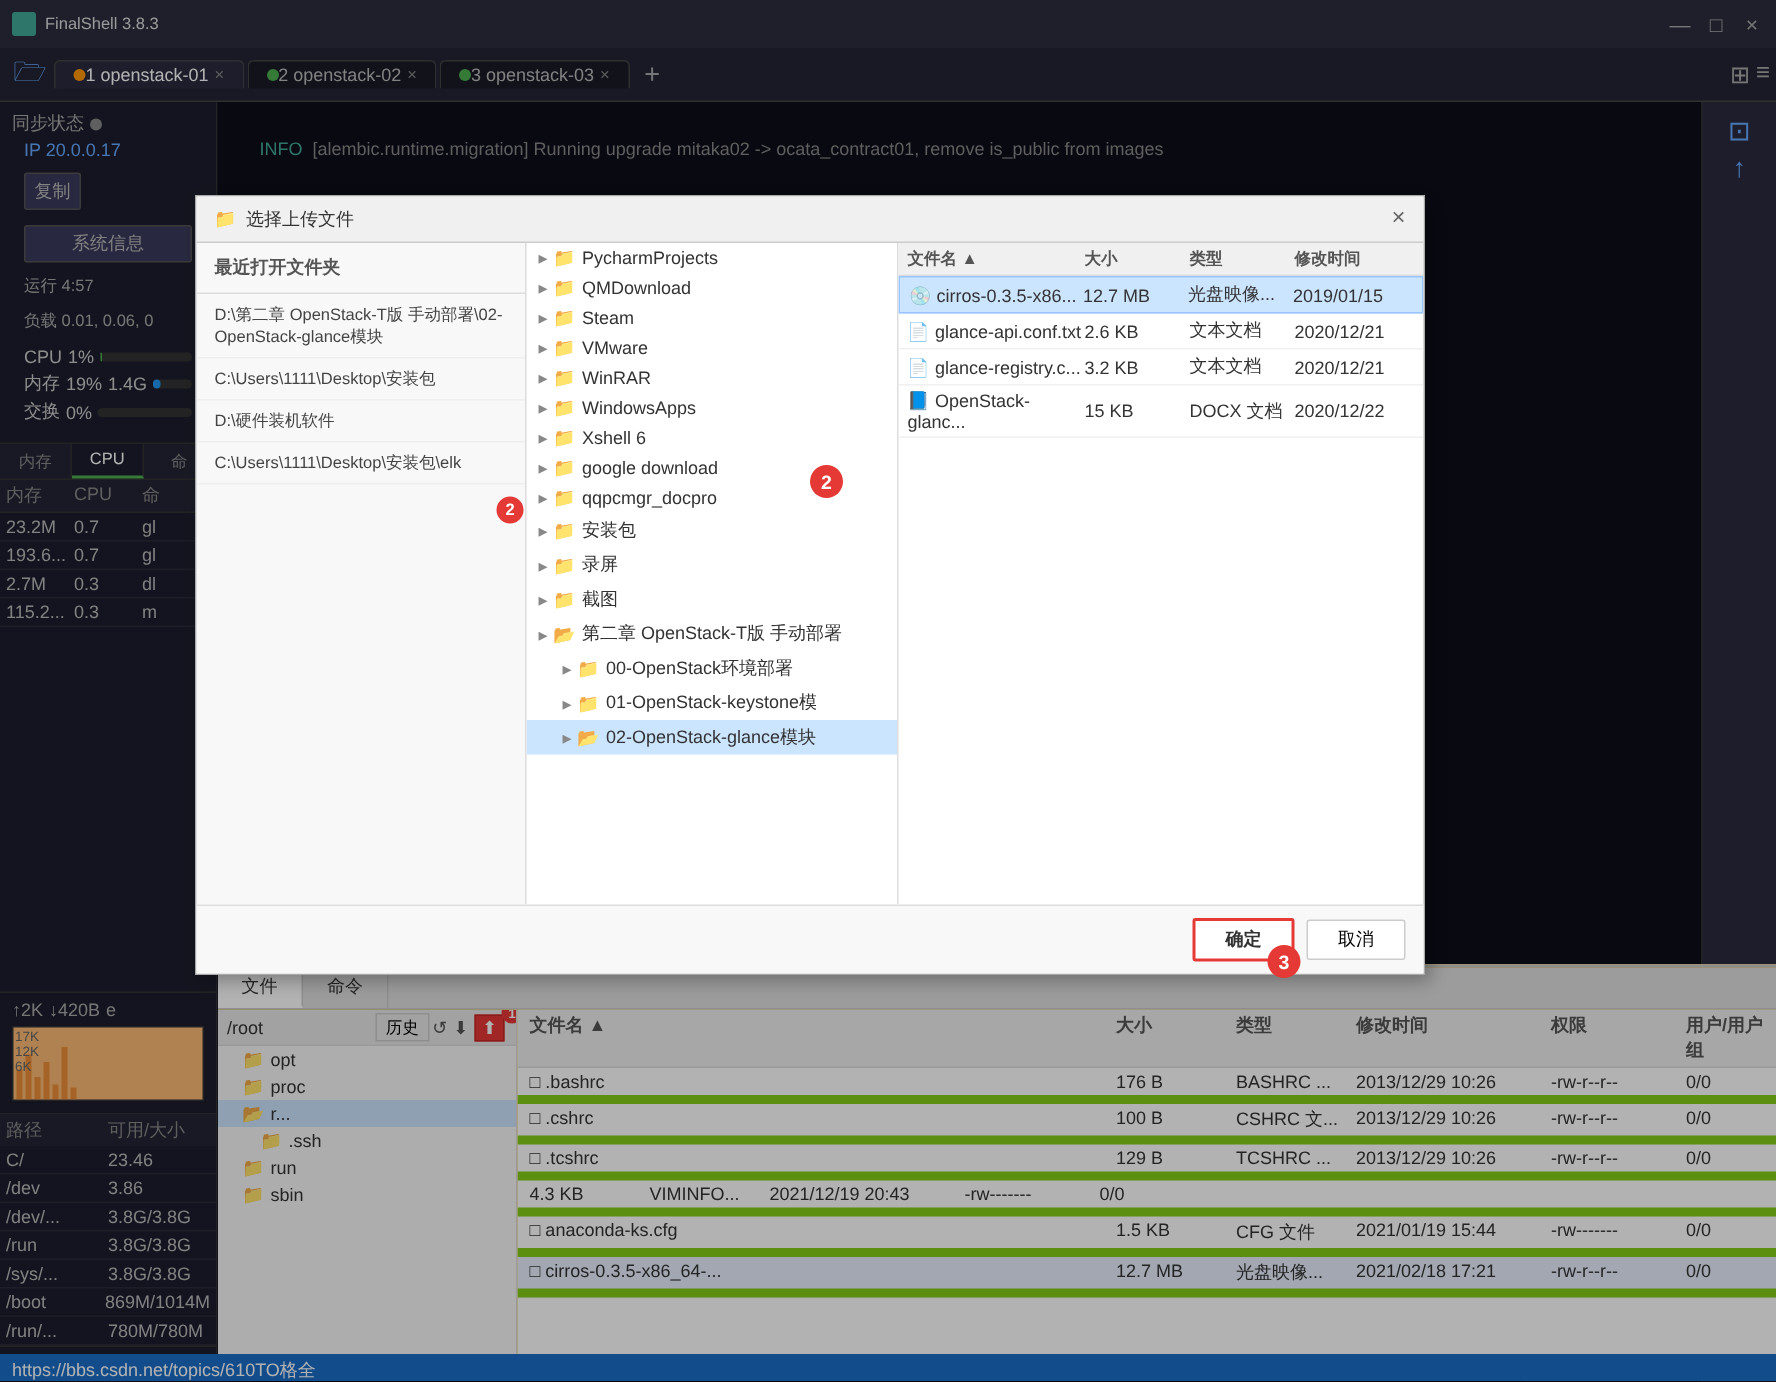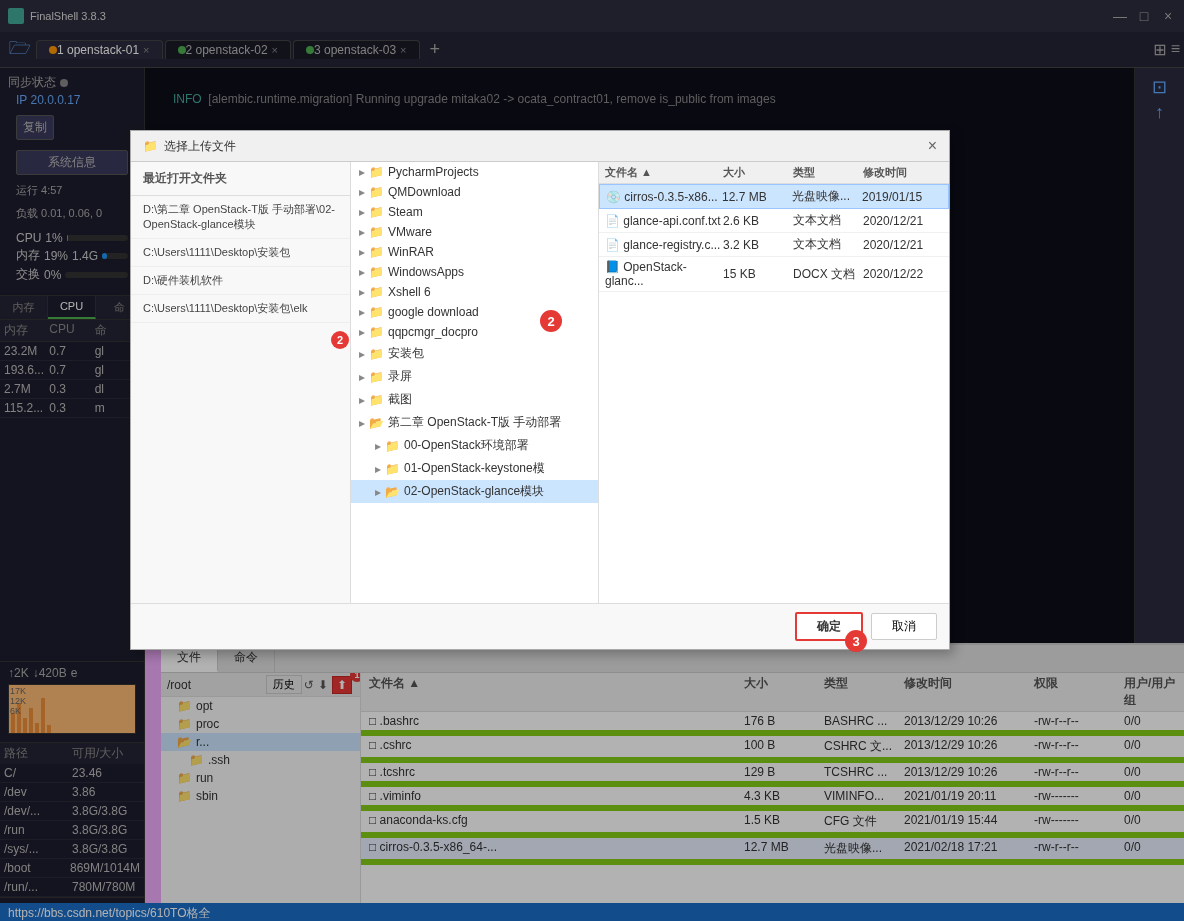--- a/index.html
+++ b/index.html
@@ -347,21 +347,21 @@
     </div>
   </div>
 
   <div class="right-panel" style="background:#2a2a3e;width:50px;display:flex;flex-direction:column;align-items:center;padding-top:8px;gap:4px;">
     <div style="color:#6af;font-size:18px;cursor:pointer;">⊡</div>
     <div style="color:#6af;font-size:18px;cursor:pointer;">↑</div>
   </div>
 
 </div>
 
-<div style="position:fixed;bottom:18px;left:145px;right:0;height:260px;background:#f0abfc;border-top:2px solid #ccc;display:flex;flex-direction:column;padding-left:16px;">
+<div style="position:fixed;bottom:18px;left:145px;right:0;height:260px;background:#eab308;border-top:2px solid #ccc;display:flex;flex-direction:column;">
 
   <div class="bottom-tabs">
     <div class="bottom-tab active">文件</div>
     <div class="bottom-tab">命令</div>
   </div>
   <div style="display:flex;flex:1;overflow:hidden;">
 
     <div style="width:200px;background:#f8f8f8;border-right:1px solid #ddd;overflow-y:auto;">
 
       <div style="display:flex;align-items:center;background:#e8e8e8;padding:2px 6px;border-bottom:1px solid #ddd;">
@@ -436,24 +436,23 @@
       </div>
       <div class="fm-table-row">
         <span class="fm-col-name">□ .tcshrc</span>
         <span class="fm-col-size">129 B</span>
         <span class="fm-col-type">TCSHRC ...</span>
         <span class="fm-col-date">2013/12/29 10:26</span>
         <span class="fm-col-perm">-rw-r--r--</span>
         <span class="fm-col-owner">0/0</span>
       </div>
       <div class="fm-table-row">
-        <span class="fm-col-name">□ .viminfo</span>
         <span class="fm-col-size">4.3 KB</span>
         <span class="fm-col-type">VIMINFO...</span>
-        <span class="fm-col-date">2021/01/19 20:11</span>
+        <span class="fm-col-date">2021/12/19 20:43</span>
         <span class="fm-col-perm">-rw-------</span>
         <span class="fm-col-owner">0/0</span>
       </div>
       <div class="fm-table-row">
         <span class="fm-col-name">□ anaconda-ks.cfg</span>
         <span class="fm-col-size">1.5 KB</span>
         <span class="fm-col-type">CFG 文件</span>
         <span class="fm-col-date">2021/01/19 15:44</span>
         <span class="fm-col-perm">-rw-------</span>
         <span class="fm-col-owner">0/0</span>

